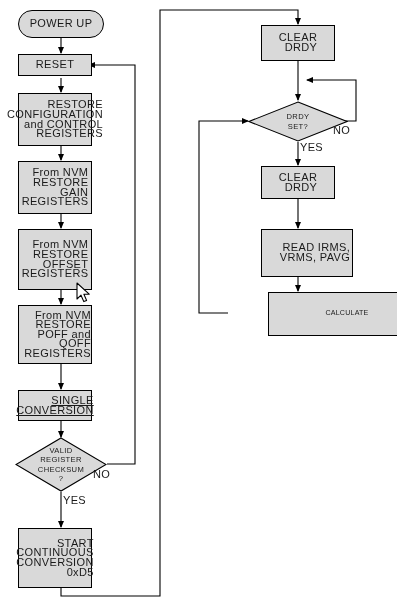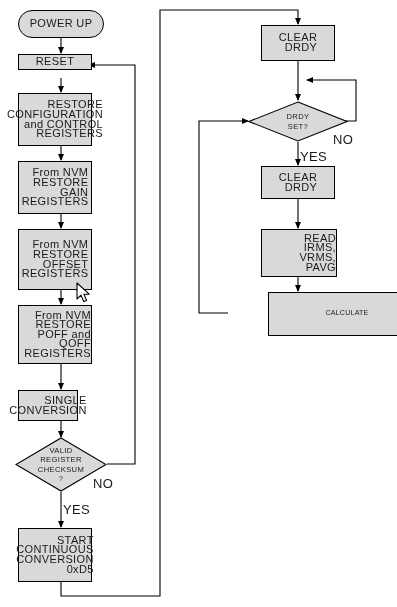--- a/index.html
+++ b/index.html
@@ -59,25 +59,24 @@
     text-align: center;
     font-size: 7.6px;
     line-height: 9.4px;
     letter-spacing: 0.35px;
     color: #1a1a1a;
     white-space: pre-line;
     z-index: 2;
   }
   .edge-label {
     position: absolute;
-    font-size: 13px;
+    font-size: 11px;
     letter-spacing: 0.3px;
     color: #1a1a1a;
     white-space: nowrap;
-    margin-top: 8px;
   }
   .calc-node {
     position: absolute;
     box-sizing: border-box;
     background: #d9d9d9;
     border: 1px solid #000000;
     color: #1a1a1a;
     display: flex;
     flex-direction: column;
     align-items: center;
@@ -125,21 +124,21 @@
       <line x1="298" y1="277" x2="298" y2="291" marker-end="url(#ah)"></line>
 
       <path d="M340,121 L356,121 L356,80 L307,80" marker-end="url(#ah)"></path>
 
       <path d="M228,313 L199,313 L199,121 L248,121" marker-end="url(#ah)"></path>
     </g>
   </svg>
 
   <div class="node terminator" style="left:18px; top:10px; width:86px; height:28px;">POWER UP</div>
 
-  <div class="node" style="left:18px; top:54px; width:74px; height:16px;">RESET</div>
+  <div class="node" style="left:18px; top:54px; width:74px; height:22px;">RESET</div>
 
   <div class="node" style="left:18px; top:93px; width:74px; height:53px;">RESTORE
 CONFIGURATION
 and CONTROL
 REGISTERS</div>
 
   <div class="node" style="left:18px; top:161px; width:74px; height:53px;">From NVM
 RESTORE
 GAIN
 REGISTERS</div>
@@ -147,37 +146,37 @@
   <div class="node" style="left:18px; top:229px; width:74px; height:61px;">From NVM
 RESTORE
 OFFSET
 REGISTERS</div>
 
   <div class="node" style="left:18px; top:305px; width:74px; height:59px;">From NVM
 RESTORE
 POFF and QOFF
 REGISTERS</div>
 
-  <div class="node" style="left:18px; top:390px; width:60px; height:31px;">SINGLE
+  <div class="node" style="left:18px; top:390px; width:74px; height:31px;text-decoration:underline;">SINGLE
 CONVERSION</div>
 
   <div class="diamond-wrap" style="left:15px; top:437px; width:92px; height:55px;">
     <svg class="dshape" width="92" height="55" viewBox="0 0 92 55" xmlns="http://www.w3.org/2000/svg">
       <polygon points="46,1 91,27.5 46,54 1,27.5" fill="#d9d9d9" stroke="#000000" stroke-width="1.1"></polygon>
     </svg>
     <div class="diamond-label">VALID
 REGISTER
 CHECKSUM
 ?</div>
   </div>
 
   <div class="edge-label" style="left:93px; top:468px;">NO</div>
   <div class="edge-label" style="left:63px; top:494px;">YES</div>
 
-  <div class="node" style="left:18px; top:528px; width:74px; height:54px;">START
+  <div class="node" style="left:18px; top:528px; width:74px; height:60px;">START
 CONTINUOUS
 CONVERSION
 0xD5</div>
 
   <div class="node" style="left:261px; top:25px; width:74px; height:36px;">CLEAR
 DRDY</div>
 
   <div class="diamond-wrap" style="left:248px; top:101px; width:100px; height:41px;">
     <svg class="dshape" width="100" height="41" viewBox="0 0 100 41" xmlns="http://www.w3.org/2000/svg">
       <polygon points="50,1 99,20.5 50,40 1,20.5" fill="#d9d9d9" stroke="#000000" stroke-width="1.1"></polygon>
@@ -185,21 +184,21 @@
     <div class="diamond-label">DRDY
 SET?</div>
   </div>
 
   <div class="edge-label" style="left:333px; top:124px;">NO</div>
   <div class="edge-label" style="left:300px; top:141px;">YES</div>
 
   <div class="node" style="left:261px; top:166px; width:74px; height:33px;">CLEAR
 DRDY</div>
 
-  <div class="node" style="left:261px; top:229px; width:76px; height:48px;padding-left:16px;">READ IRMS,
+  <div class="node" style="left:261px; top:229px; width:92px; height:48px;padding-left:16px;">READ IRMS,
 VRMS, PAVG</div>
 
   <div class="calc-node" style="left:228px; top:292px; width:158px; height:44px;margin-left:40px;">
     <div class="calc-line">CALCULATE</div>
   </div>
 
   <div id="cursor" style="left: 76px; top: 282px;">
     <svg width="16" height="22" viewBox="0 0 16 22" xmlns="http://www.w3.org/2000/svg">
       <path d="M1,1 L1,17 L5,13.2 L7.8,19.6 L10.6,18.4 L7.9,12.2 L13.2,12.2 Z" fill="#ffffff" stroke="#000000" stroke-width="1.1" stroke-linejoin="round"></path>
     </svg>

